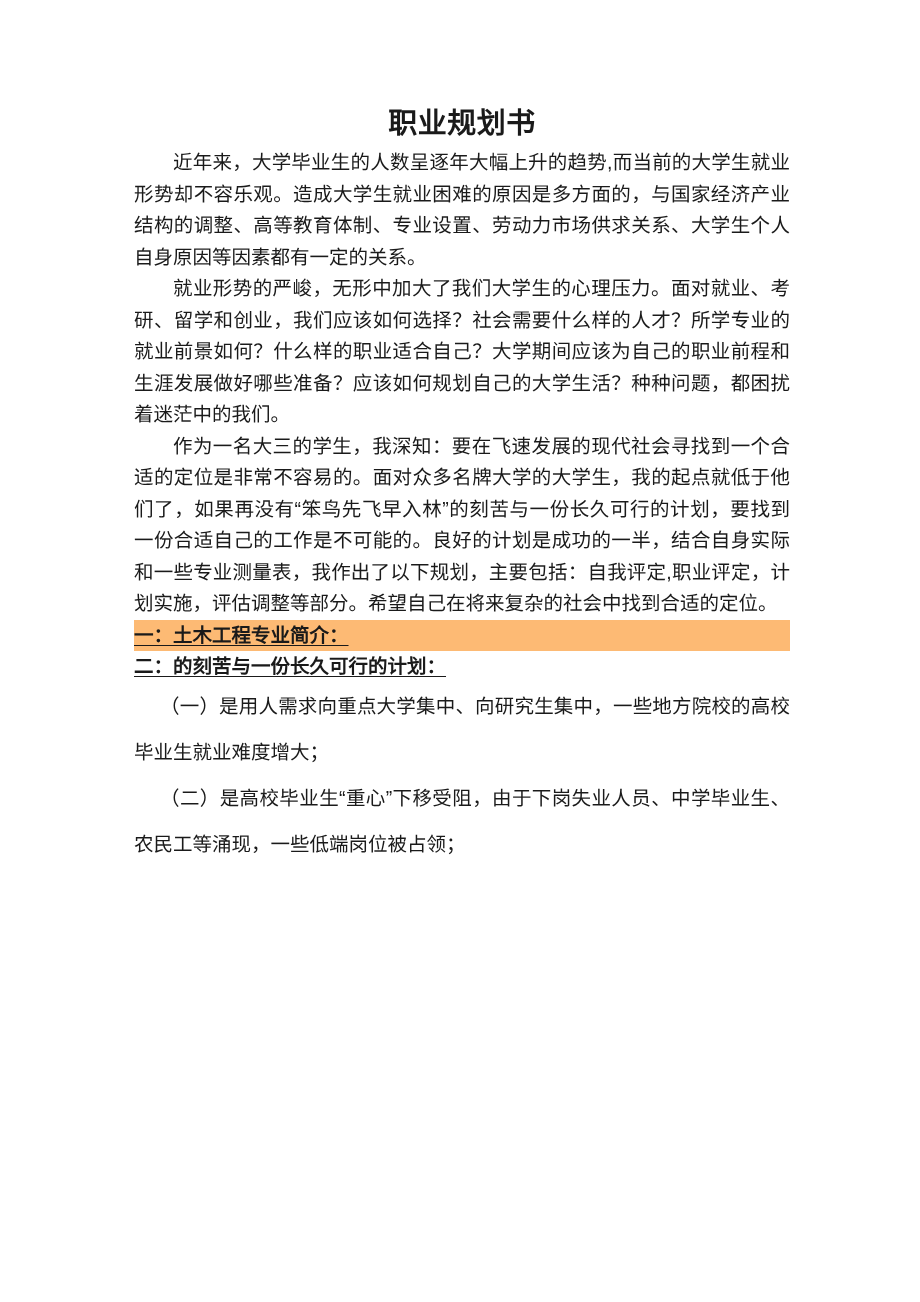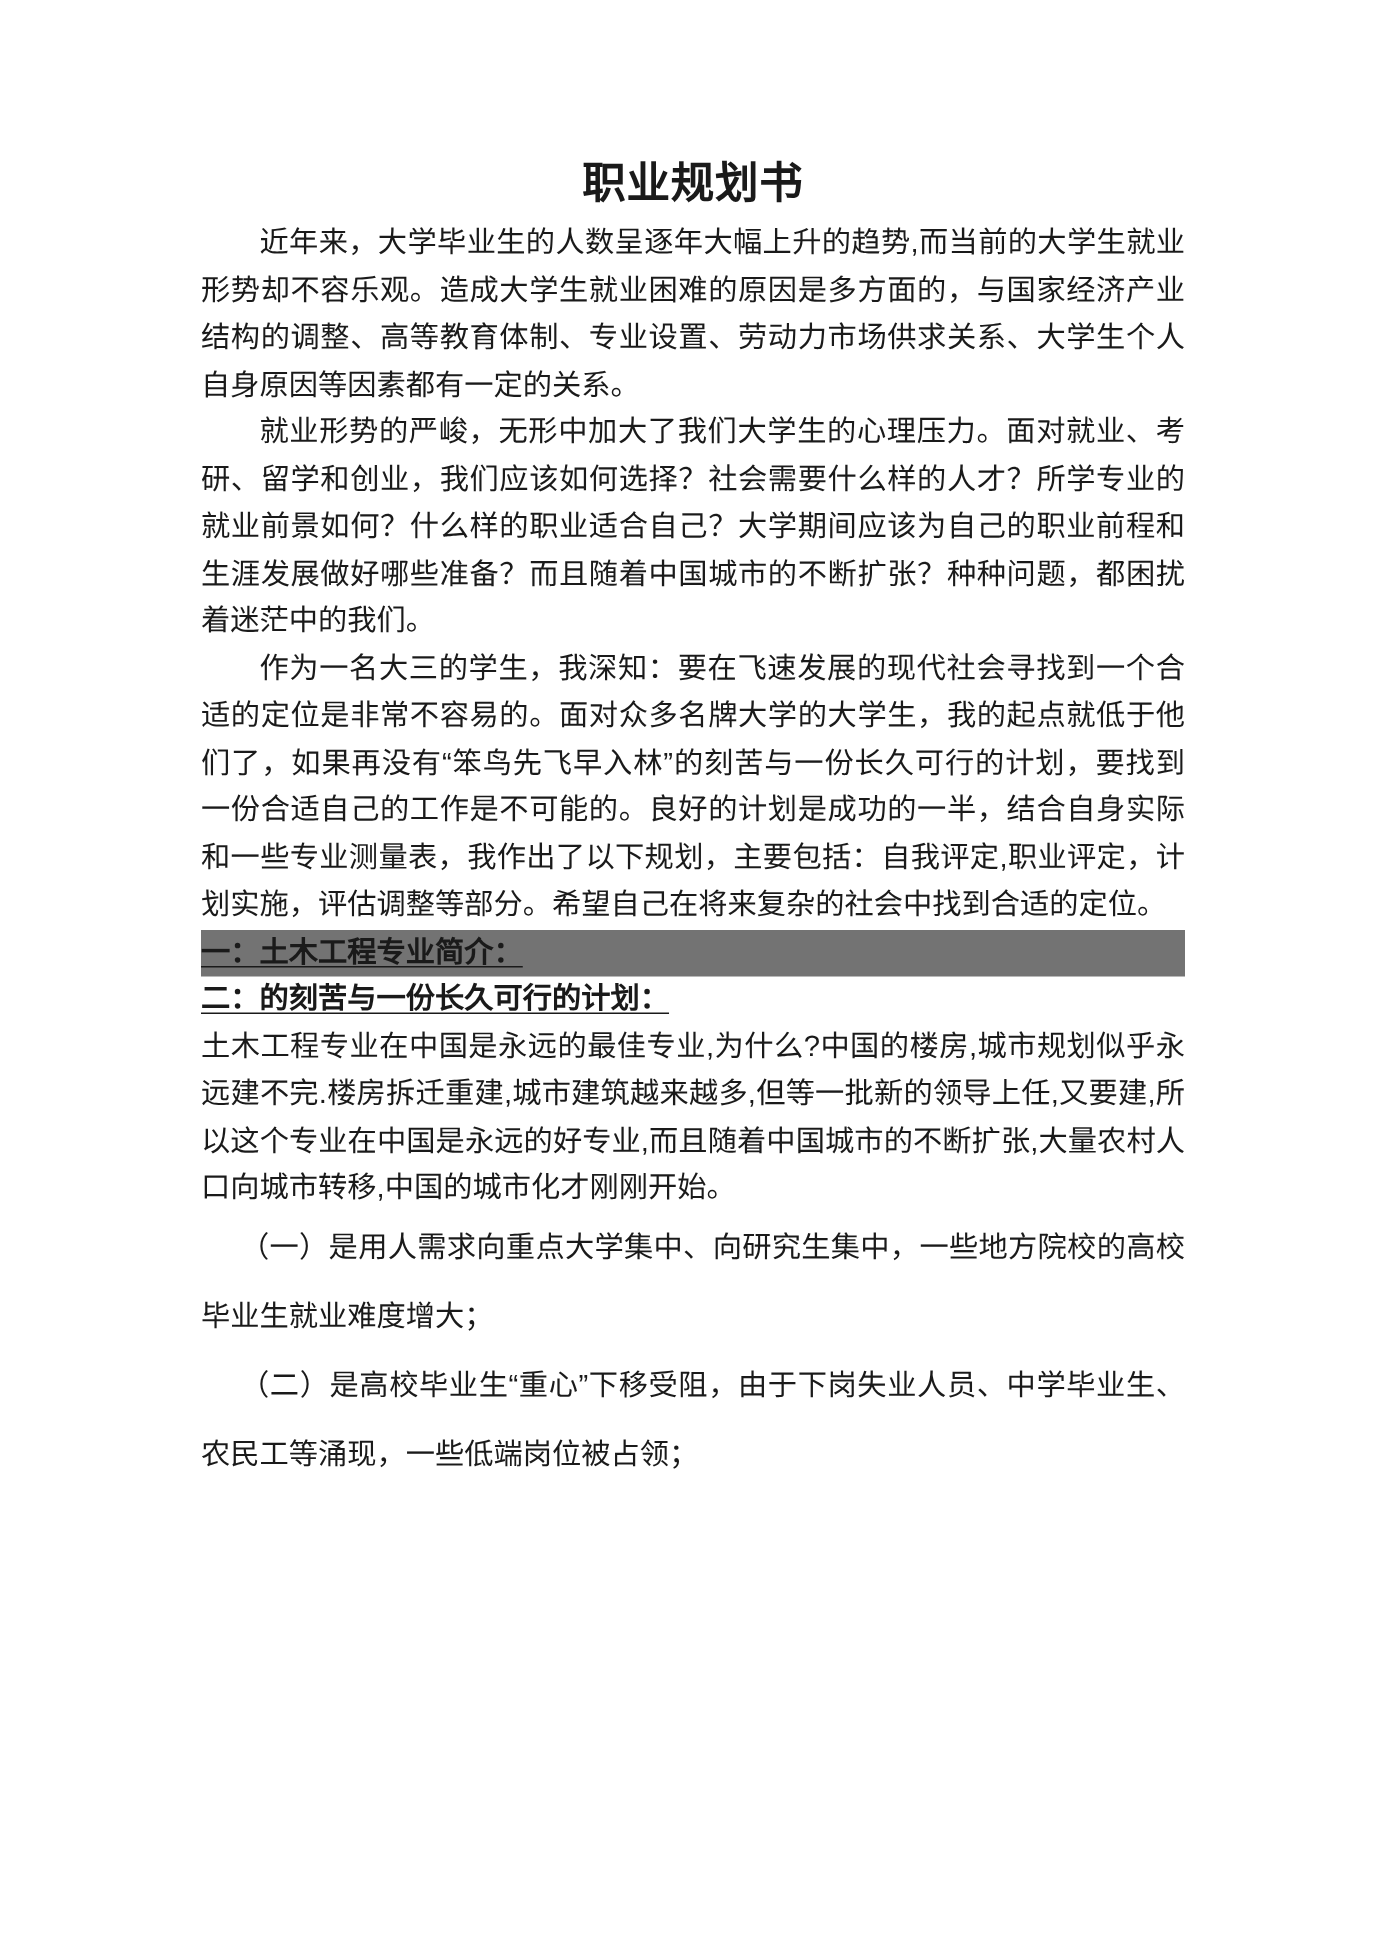--- a/index.html
+++ b/index.html
@@ -65,21 +65,21 @@
     text-align: left;
     font-family: "Liberation Serif", "DejaVu Serif", serif;
   }
   .section-heading .u {
     text-decoration: underline;
     text-underline-offset: 3px;
   }
 
   
   .shaded {
-    background: #737373;
+    background: #fdba74;
     padding: 0;
     margin: 0;
   }
 
   .inline-underline {
     text-decoration: underline;
     text-underline-offset: 3px;
   }
 
   
@@ -96,31 +96,30 @@
 </head>
 <body>
 
 <div class="page">
   <div class="content">
 
     <h1 class="doc-title">职业规划书</h1>
 
     <p class="body-para">近年来，大学毕业生的人数呈逐年大幅上升的趋势,而当前的大学生就业形势却不容乐观。造成大学生就业困难的原因是多方面的，与国家经济产业结构的调整、高等教育体制、专业设置、劳动力市场供求关系、大学生个人自身原因等因素都有一定的关系。</p>
 
-    <p class="body-para">就业形势的严峻，无形中加大了我们大学生的心理压力。面对就业、考研、留学和创业，我们应该如何选择？社会需要什么样的人才？所学专业的就业前景如何？什么样的职业适合自己？大学期间应该为自己的职业前程和生涯发展做好哪些准备？而且随着中国城市的不断扩张？种种问题，都困扰着迷茫中的我们。</p>
+    <p class="body-para">就业形势的严峻，无形中加大了我们大学生的心理压力。面对就业、考研、留学和创业，我们应该如何选择？社会需要什么样的人才？所学专业的就业前景如何？什么样的职业适合自己？大学期间应该为自己的职业前程和生涯发展做好哪些准备？应该如何规划自己的大学生活？种种问题，都困扰着迷茫中的我们。</p>
 
     <p class="body-para">作为一名大三的学生，我深知：要在飞速发展的现代社会寻找到一个合适的定位是非常不容易的。面对众多名牌大学的大学生，我的起点就低于他们了，如果再没有“笨鸟先飞早入林”的刻苦与一份长久可行的计划，要找到一份合适自己的工作是不可能的。良好的计划是成功的一半，结合自身实际和一些专业测量表，我作出了以下规划，主要包括：自我评定,职业评定，计划实施，评估调整等部分。希望自己在将来复杂的社会中找到合适的定位。</p>
 
     <div class="shaded">
       <p class="section-heading"><span class="u">一：土木工程专业简介：</span></p>
     </div>
 
     <p class="section-heading"><span class="u">二：的刻苦与一份长久可行的计划：</span></p>
 
-    <p class="body-para noindent">土木工程专业在中国是永远的最佳专业,为什么?中国的楼房,城市规划似乎永远建不完.楼房拆迁重建,城市建筑越来越多,但等一批新的领导上任,又要建,所以这个专业在中国是永远的好专业,而且随着中国城市的不断扩张,大量农村人口向城市转移,中国的城市化才刚刚开始。</p>
 
 
     <p class="enum-item">（一）是用人需求向重点大学集中、向研究生集中，一些地方院校的高校毕业生就业难度增大；</p>
 
     <p class="enum-item">（二）是高校毕业生“重心”下移受阻，由于下岗失业人员、中学毕业生、农民工等涌现，一些低端岗位被占领；</p>
 
   </div>
 </div>
 
 </body></html>

